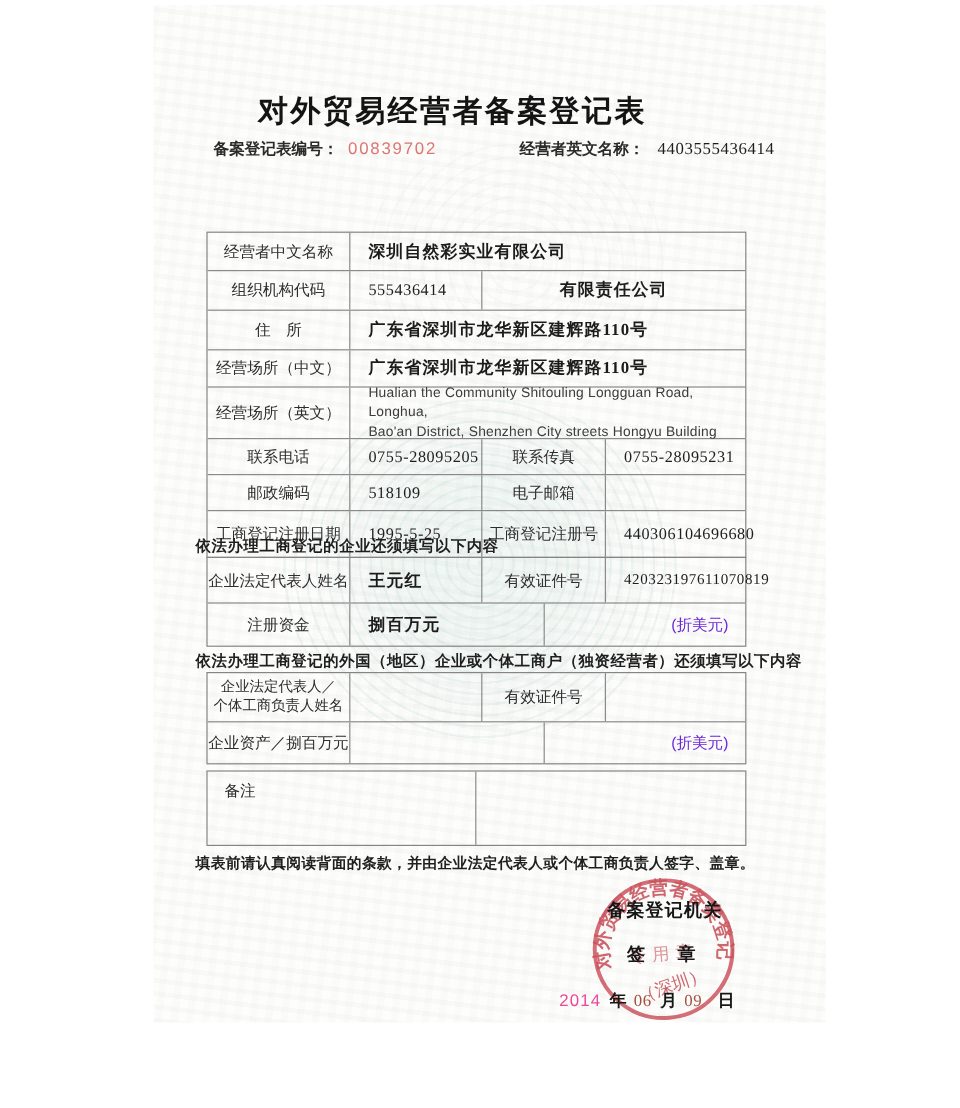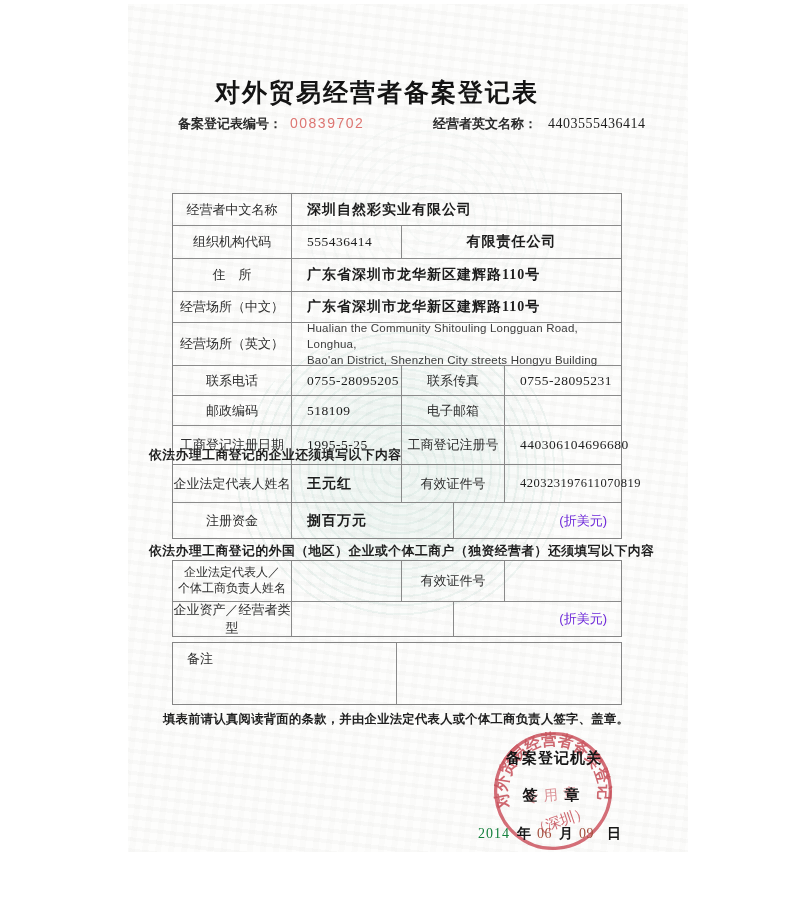--- a/index.html
+++ b/index.html
@@ -48,33 +48,33 @@
   .enval.two{white-space:pre-line;line-height:1.4;font-size:11.5px;}
   .usd{justify-content:flex-end;padding-right:14px;font-size:13px;color:#6d28d9;}
 
   .h31{height:31px;} .h32{height:32px;} .h30{height:30px;} .h42{height:42px;}
   .h29{height:29px;} .h38{height:38px;} .h37{height:37px;} .h35{height:35px;}
   .h40{height:40px;} .h34{height:34px;}
 
   .w118{width:118px;} .w110{width:110px;} .w113{width:113px;} .wrest{flex:1;}
   .w103{width:103px;} .w162{width:162px;}
 
-  .sec-head{position:absolute;left:149px;font-size:12.8px;font-weight:bold;color:#1f1f1f;letter-spacing:0.5px;}
+  .sec-head{position:absolute;left:163px;font-size:12.8px;font-weight:bold;color:#1f1f1f;letter-spacing:0.5px;}
 
   .remark{position:absolute;left:172px;top:642px;width:450px;height:63px;border:1px solid #858585;box-sizing:border-box;display:flex;}
   .remark-left{width:50%;border-right:1px solid #8a8a8a;box-sizing:border-box;padding:7px 0 0 14px;font-size:13px;color:#2e2e2e;}
   .remark-right{width:50%;}
 
   .note-line{position:absolute;left:163px;top:711px;font-size:12.3px;font-weight:bold;color:#1f1f1f;letter-spacing:0.3px;}
 
   .stamp{position:absolute;left:489px;top:727px;width:128px;height:128px;transform:rotate(-5deg);opacity:0.9;mix-blend-mode:multiply;}
   .authority{position:absolute;left:478px;top:749px;width:152px;text-align:center;font-size:15px;font-weight:bold;color:#161616;letter-spacing:1px;}
   .signline{position:absolute;left:478px;top:786px;width:152px;text-align:center;font-size:15px;font-weight:bold;color:#161616;letter-spacing:6px;}
   .dateline{position:absolute;left:466px;top:825px;display:flex;align-items:baseline;font-size:14px;}
-  .dl-year{font-family:Liberation Serif, serif;color:#15803d;letter-spacing:1px;margin-left:12px;}
+  .dl-year{font-family:Liberation Sans, sans-serif;color:#ec4899;letter-spacing:1px;}
   .dl-unit{font-weight:bold;color:#161616;margin-left:7px;}
   .dl-stamped{font-family:"Liberation Serif","DejaVu Serif",serif;color:#a34f3e;margin-left:6px;letter-spacing:0.5px;}
   .dl-unit.gap{margin-left:13px;}
 </style>
 </head>
 <body>
 
 <div class="screen">
   <div class="paper"></div>
   <div class="guilloche2"></div>
@@ -150,21 +150,21 @@
   <div class="sec-head" style="top:543px;">依法办理工商登记的外国（地区）企业或个体工商户（独资经营者）还须填写以下内容</div>
   <div class="tbl" style="top:560px;">
     <div class="row h40">
       <div class="cell lbl small w118">企业法定代表人／
 个体工商负责人姓名</div>
       <div class="cell val cnval w110"></div>
       <div class="cell lbl w103">有效证件号</div>
       <div class="cell val numval wrest"></div>
     </div>
     <div class="row h34">
-      <div class="cell lbl w118">企业资产／经营者类型</div>
+      <div class="cell lbl w118">企业资产／捌百万元</div>
       <div class="cell val cnval w162"></div>
       <div class="cell usd wrest">(折美元)</div>
     </div>
   </div>
 
   <div class="remark">
     <div class="remark-left">备注</div>
     <div class="remark-right"></div>
   </div>
 

